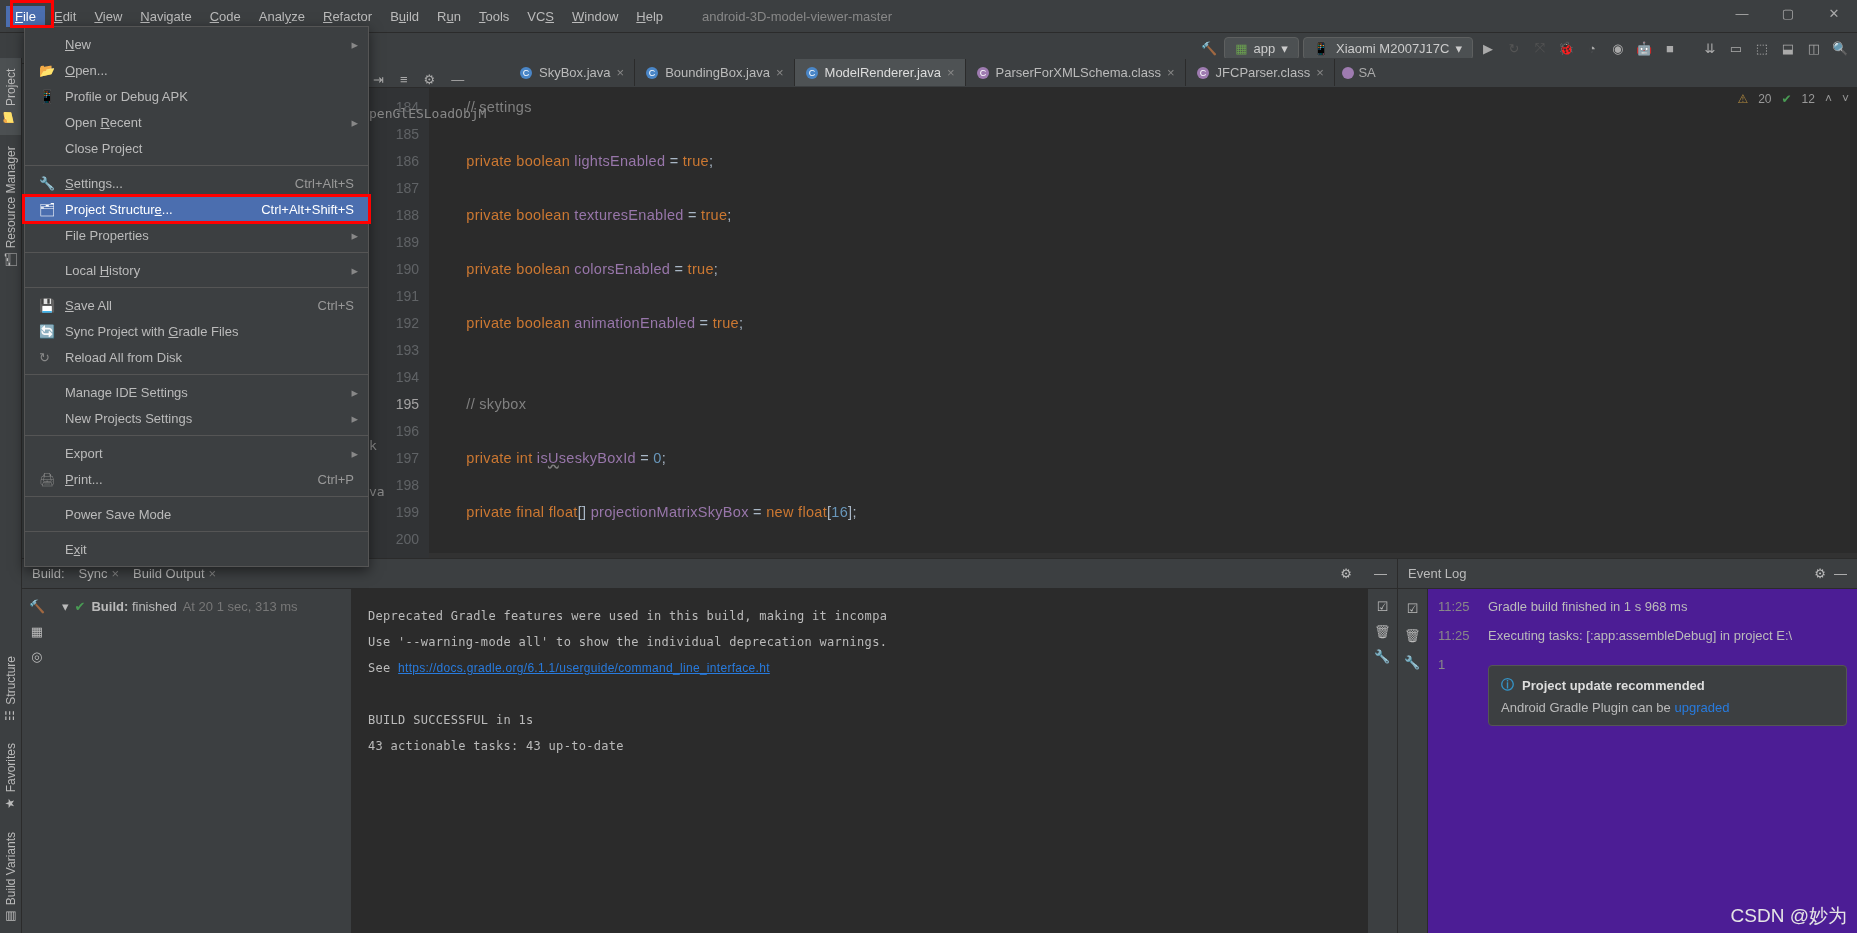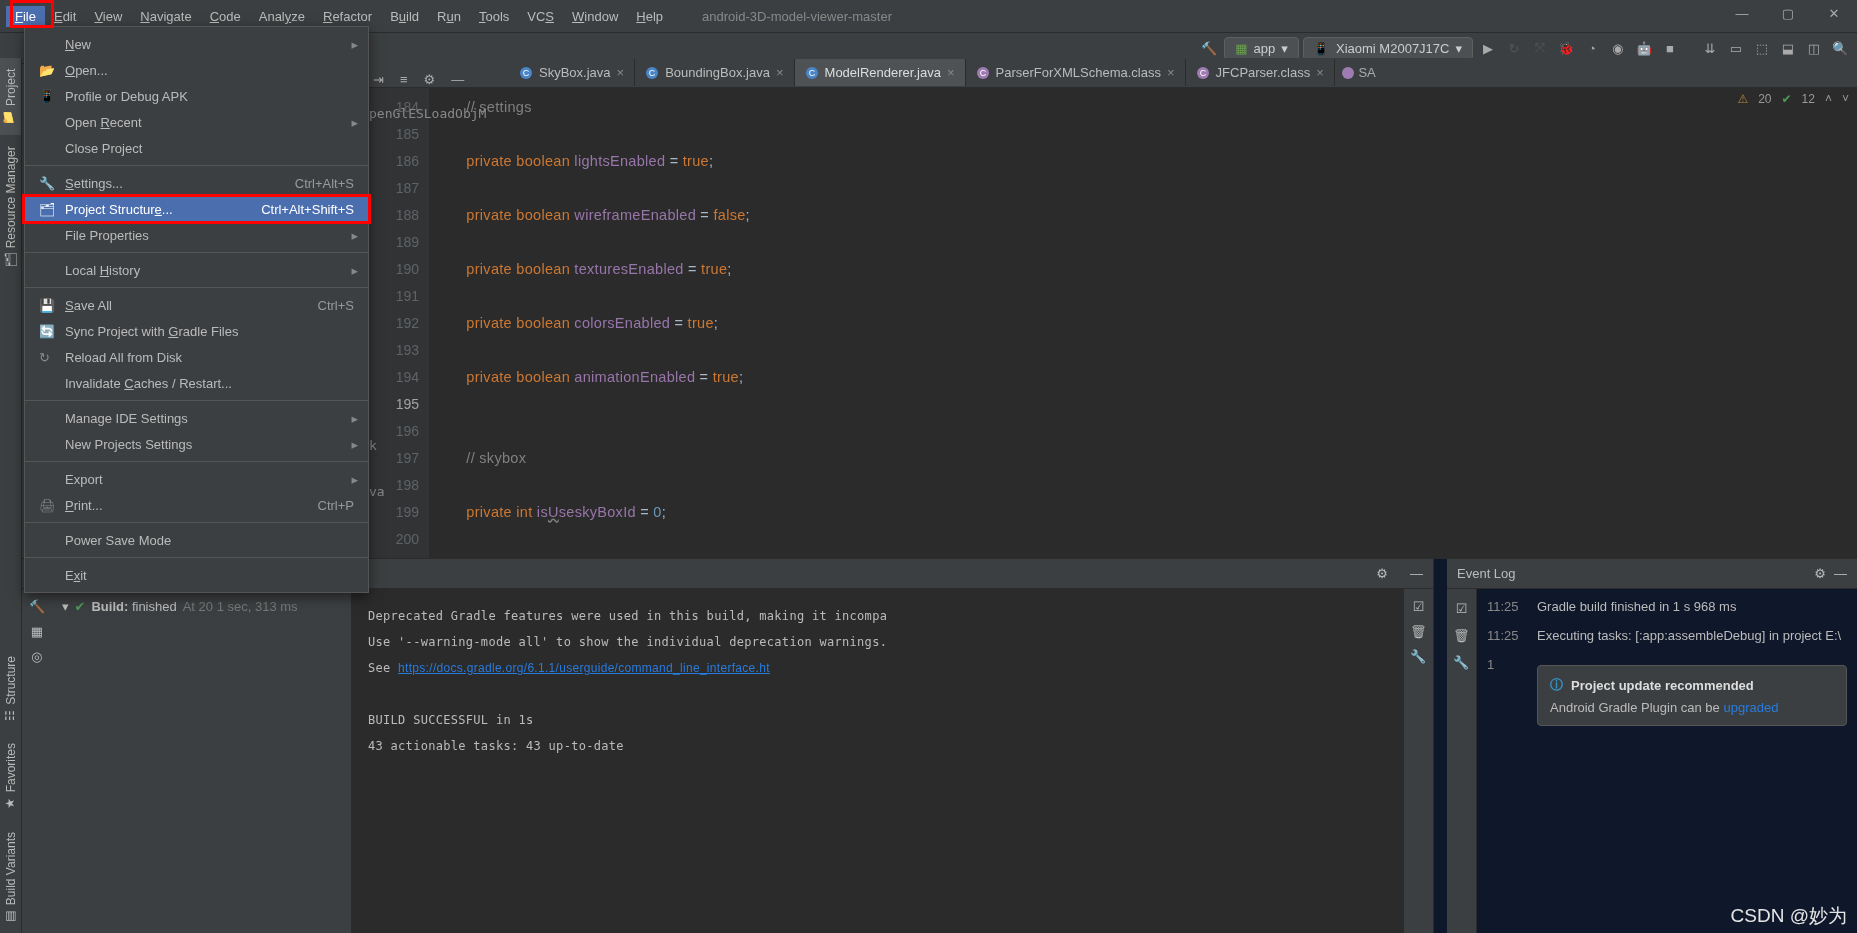--- a/index.html
+++ b/index.html
@@ -68,21 +68,21 @@
 .build-header .spacer { flex:1; }
 .build-body { flex:1; display:flex; min-height:0; }
 .build-left-rail { width:30px; background:#3c3f41; display:flex; flex-direction:column; align-items:center; gap:10px; padding-top:10px; }
 .build-tree { width:300px; background:#3c3f41; padding:10px; color:#bbb; border-right:1px solid #2b2b2b; }
 .build-tree .row { display:flex; align-items:center; gap:6px; }
 .build-tree .muted { color:#777; }
 .build-console { flex:1; padding:14px 16px; font-family:Consolas,monospace; font-size:12px; line-height:26px; color:#bbb; white-space:pre; overflow:hidden; min-width:0; position:relative; letter-spacing:0.3px; }
 .build-console a { color:#287bde; text-decoration:underline; }
 .build-console-right { width:30px; background:#3c3f41; display:flex; flex-direction:column; align-items:center; gap:10px; padding-top:10px; border-left:1px solid #2b2b2b; }
 
-.event-log { width:424px; display:flex; flex-direction:column; background:#0f172a; border-left:1px solid #2b2b2b;padding-left:13px; }
+.event-log { width:460px; display:flex; flex-direction:column; background:#4c1d95; border-left:1px solid #2b2b2b; }
 .event-log .el-header { height:30px; background:#3c3f41; display:flex; align-items:center; padding:0 10px; color:#bbb; border-bottom:1px solid #2b2b2b; }
 .event-log .el-header .spacer { flex:1; }
 .event-log .el-body { flex:1; display:flex; }
 .event-log .el-rail { width:30px; background:#3c3f41; display:flex; flex-direction:column; align-items:center; gap:12px; padding-top:12px; border-right:1px solid #2b2b2b; }
 .event-log .el-content { flex:1; padding:10px; color:#bbb; overflow:hidden; }
 .event-log .el-row { display:flex; gap:10px; margin-bottom:14px; }
 .event-log .el-time { color:#888; width:40px; }
 .event-log .notification { background:#3c3f41; border:1px solid #555; border-radius:4px; padding:10px 12px; margin-top:8px; }
 .event-log .notification .title { color:#ddd; font-weight:600; display:flex; align-items:center; gap:8px; }
 .event-log .notification a { color:#287bde; text-decoration:none; }
@@ -187,24 +187,20 @@
       <span class="shortcut">Ctrl+S</span>
     </div>
     <div class="ditem">
       <span class="icon">🔄</span>
       <span>Sync Project with <u>G</u>radle Files</span>
     </div>
     <div class="ditem">
       <span class="icon">↻</span>
       <span>Reload All from Disk</span>
     </div>
-    <div class="ditem">
-      <span class="icon"></span>
-      <span>Invalidate <u>C</u>aches / Restart...</span>
-    </div>
     <div class="sep"></div>
     <div class="ditem">
       <span class="icon"></span>
       <span>Manage IDE Settings</span>
       <span class="arrow">▸</span>
     </div>
     <div class="ditem">
       <span class="icon"></span>
       <span>New Projects Settings</span>
       <span class="arrow">▸</span>
@@ -328,21 +324,20 @@
         <div>194</div>
         <div class="curr">195</div>
         <div>196</div>
         <div>197</div>
         <div>198</div>
         <div>199</div>
         <div>200</div>
       </div>
     <div class="code" id="code"><div>    <span class="comment">// settings</span></div>
 <div>    <span class="kw">private</span> <span class="kw">boolean</span> <span class="field">lightsEnabled</span> = <span class="kw">true</span>;</div>
-<div>    <span class="kw">private</span> <span class="kw">boolean</span> <span class="field">wireframeEnabled</span> = <span class="kw">false</span>;</div>
 <div>    <span class="kw">private</span> <span class="kw">boolean</span> <span class="field">texturesEnabled</span> = <span class="kw">true</span>;</div>
 <div>    <span class="kw">private</span> <span class="kw">boolean</span> <span class="field">colorsEnabled</span> = <span class="kw">true</span>;</div>
 <div>    <span class="kw">private</span> <span class="kw">boolean</span> <span class="field">animationEnabled</span> = <span class="kw">true</span>;</div>
 <div></div>
 <div>    <span class="comment">// skybox</span></div>
 <div>    <span class="kw">private</span> <span class="kw">int</span> <span class="field">is<span style="text-decoration:underline wavy #808080">U</span>seskyBoxId</span> = <span class="num">0</span>;</div>
 <div>    <span class="kw">private final</span> <span class="kw">float</span>[] <span class="field">projectionMatrixSkyBox</span> = <span class="kw">new</span> <span class="kw">float</span>[<span class="num">16</span>];</div>
 <span class="current-line-bg">    <span class="kw">private final</span> <span class="kw">float</span>[] <span class="field">viewMatrixSkyBox</span> = <span class="kw">new</span> <span class="kw">float</span>[<span class="num">16</span>];</span>
 <div>    <span class="kw">private</span> <span class="type">SkyBox</span>[] <span class="field">skyBoxes</span> = <span class="kw">null</span>;</div>
 <div>    <span class="kw">private</span> <span class="type">Object3DData</span>[] <span class="field">skyBoxes3D</span> = <span class="kw">null</span>;</div>

